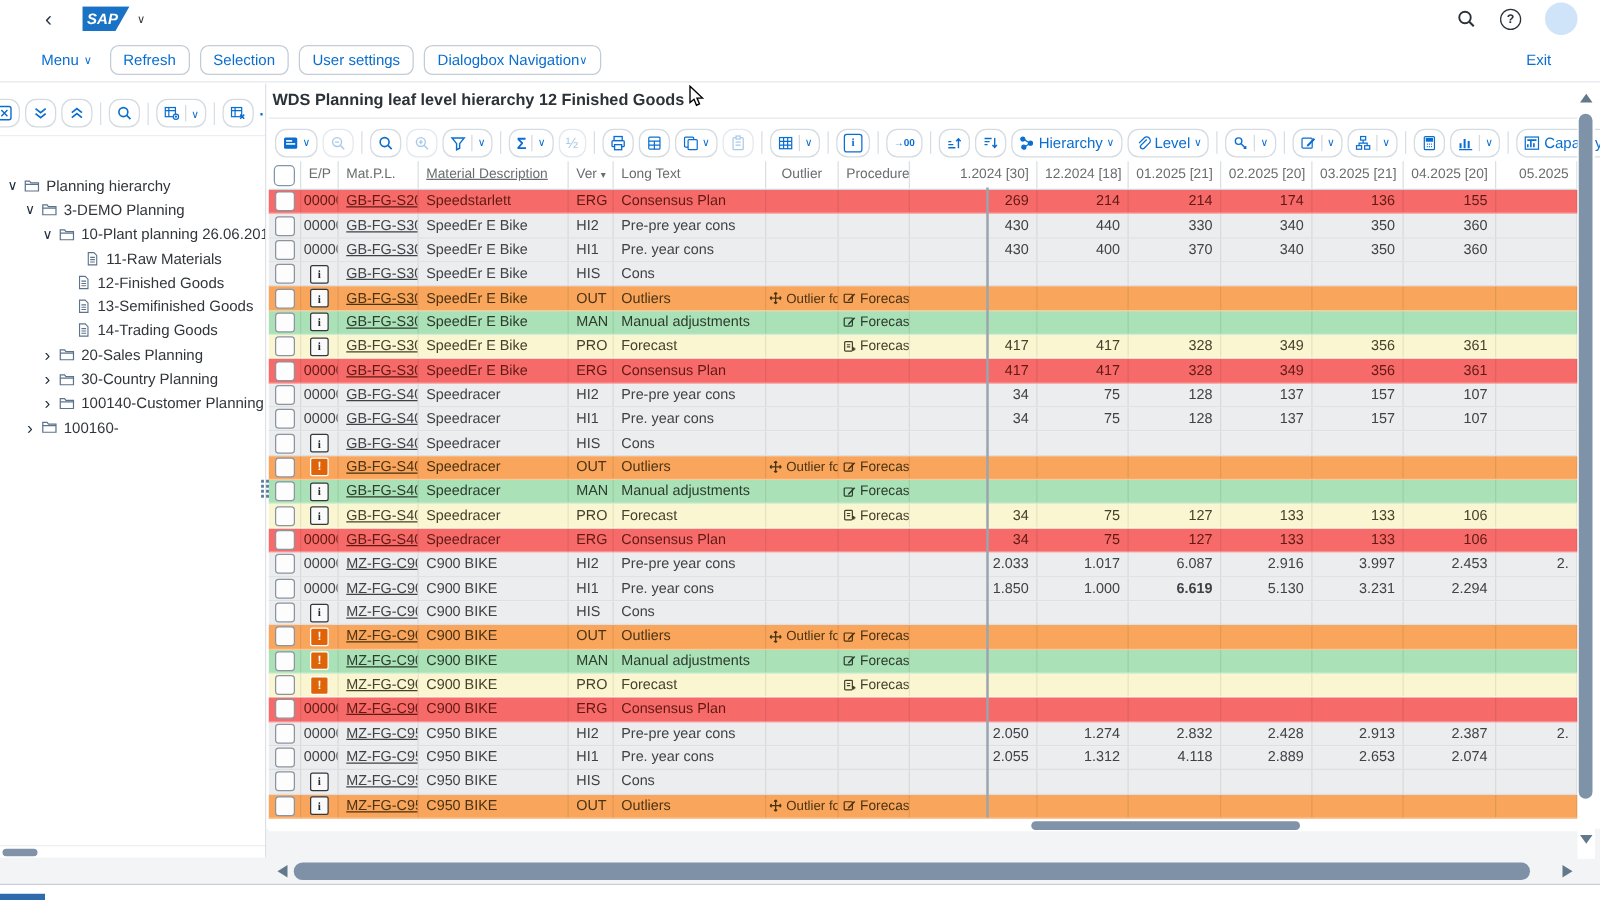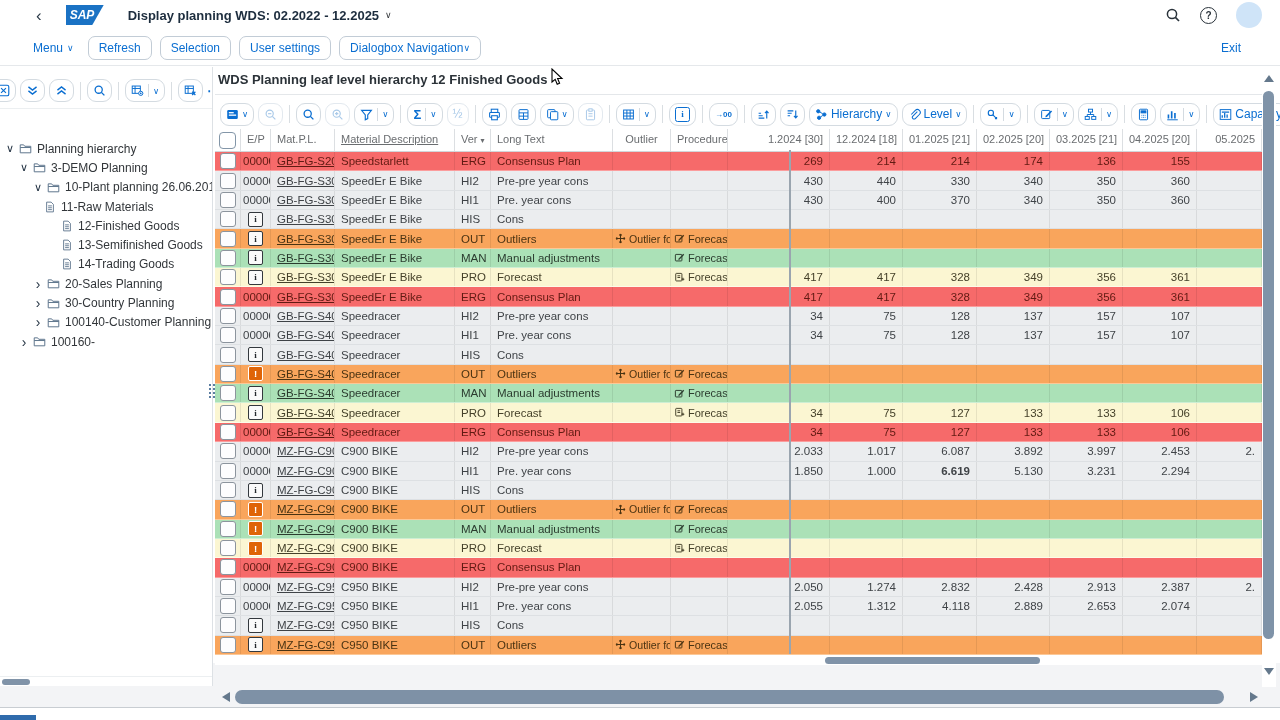--- a/index.html
+++ b/index.html
@@ -99,21 +99,20 @@
   .cursor{position:absolute;left:551px;top:68px;z-index:10;}
 </style>
 </head>
 <body>
 
 <div class="screen">
 
   <header class="topbar">
     <span class="back">‹</span>
     <span class="sap-logo">SAP</span>
-    <span class="app-title">Display planning WDS: 02.2022 - 12.2025</span>
     <span class="title-dd">∨</span>
     <span class="topbar-right">
       <span class="tb-ic">
         <svg viewBox="0 0 16 16" width="16" height="16">
             <circle cx="7" cy="7" r="4.6" fill="none" stroke="#29323a" stroke-width="1.5"></circle>
             <line x1="10.4" y1="10.4" x2="14" y2="14" stroke="#29323a" stroke-width="1.7"></line>
           </svg>
       </span>
       <span class="help-circle">?</span>
       <span class="avatar"></span>
@@ -224,21 +223,21 @@
           <span class="tw-ico">
             <svg viewBox="0 0 16 16" width="13" height="13">
               <g fill="none" stroke="#5b738b" stroke-width="1.2">
                 <path d="M1.5 3.5h4.2l1.4 1.8h7.4v8H1.5Z"></path>
                 <path d="M1.5 6.8h13"></path>
               </g>
             </svg>
           </span>
           <span>10-Plant planning 26.06.2018</span>
         </div>
-        <div class="tree-row" style="padding-left: 29px;">
+        <div class="tree-row" style="padding-left: 53px;">
           <span class="tw-exp"></span>
           <span class="tw-ico">
             <svg viewBox="0 0 16 16" width="12" height="12">
               <g fill="none" stroke="#5b738b" stroke-width="1.2">
                 <path d="M3.5 1.5h6l3 3v10h-9Z"></path>
                 <path d="M5.5 6.5h5M5.5 9h5M5.5 11.5h5"></path>
               </g>
             </svg>
           </span>
           <span>11-Raw Materials</span>
@@ -1006,21 +1005,21 @@
             <a class="mlink">MZ-FG-C900</a>
           </div>
           <div class="gc" style="width: 120px;">C900 BIKE</div>
           <div class="gc" style="width: 36px;">HI2</div>
           <div class="gc" style="width: 122px;">Pre-pre year cons</div>
           <div class="gc" style="width: 58px; padding: 0px 2px; font-size: 10.6px;"></div>
           <div class="gc" style="width: 57px; padding: 0px 3px; font-size: 11px;"></div>
           <div class="gc al-r" style="width: 102px;">2.033</div>
           <div class="gc al-r" style="width: 73px;">1.017</div>
           <div class="gc al-r" style="width: 74px;">6.087</div>
-          <div class="gc al-r" style="width: 73px;">3.892</div>
+          <div class="gc al-r" style="width: 73px;">2.916</div>
           <div class="gc al-r" style="width: 73px;">3.997</div>
           <div class="gc al-r" style="width: 74px;">2.453</div>
           <div class="gc al-r" style="width: 65px;">2.</div>
         </div>
         <div class="grow r-grey">
           <div class="gc al-c" style="width: 26px;">
             <span class="cbx"></span>
           </div>
           <div class="gc" style="width: 30px; padding: 0px 2px;">
             <span>00000...</span>

